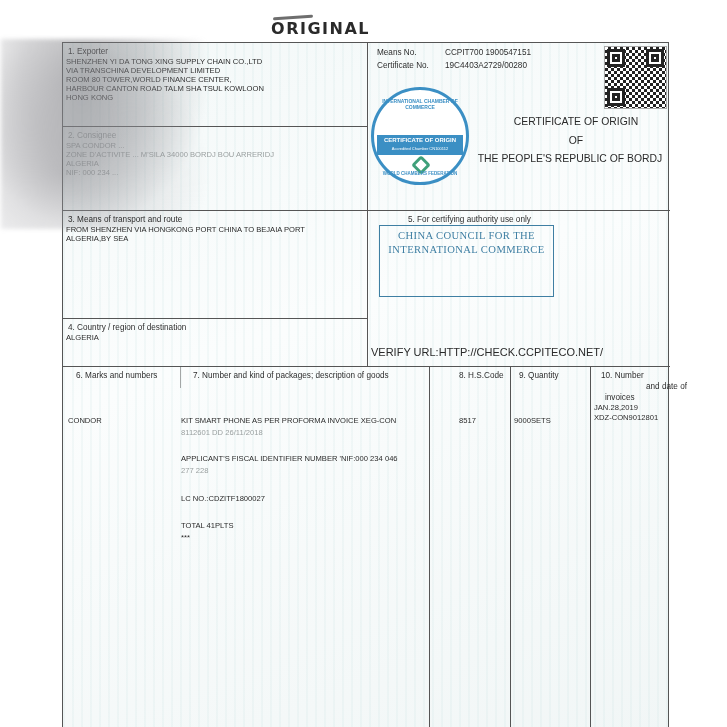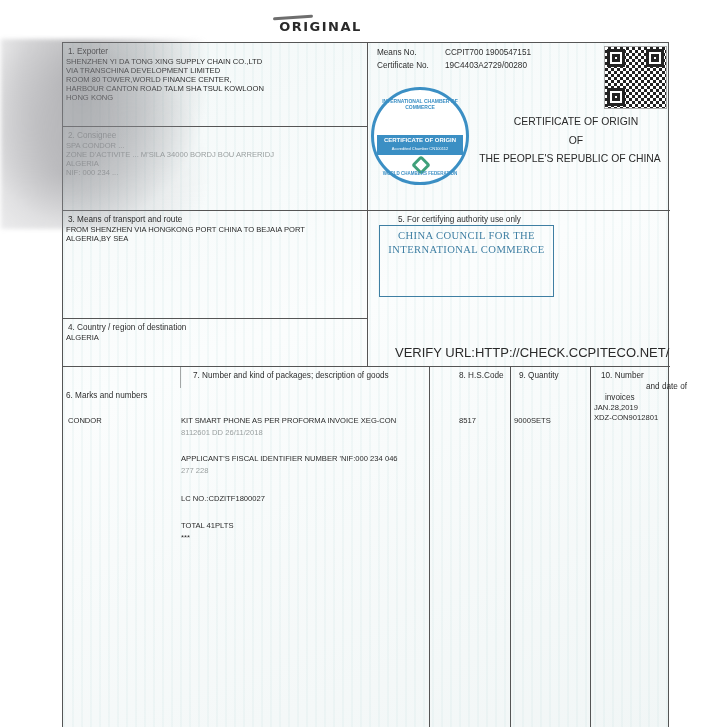--- a/index.html
+++ b/index.html
@@ -4,21 +4,21 @@
 <style>
   html, body { margin:0; padding:0; }
   body {
     width:727px; height:727px; overflow:hidden; position:relative;
     background:#ffffff;
     font-family:"Liberation Sans", sans-serif;
     color:#2a2a2a;
   }
   .page-title {
     position:absolute; left:0; width:641px; top:19px; text-align:center;
-    font-family:"DejaVu Sans", sans-serif; font-weight:bold; font-size:13px; letter-spacing:1.5px; color:#2a2a2a;
+    font-family:"DejaVu Sans", sans-serif; font-weight:bold; font-size:16px; letter-spacing:1.5px; color:#2a2a2a;
   }
   .pen-mark {
     position:absolute; left:273px; top:16px; width:40px; height:3px;
     background:#555; transform:rotate(-4deg); border-radius:2px; opacity:.85;
   }
   .form {
     position:absolute; left:62px; top:42px; width:607px; height:700px;
     border:1.5px solid #555;
     background:
       repeating-linear-gradient(90deg, rgba(200,225,225,.18) 0 2px, rgba(255,255,255,0) 2px 9px),
@@ -112,37 +112,37 @@
     <div class="band">
       <div class="b1">CERTIFICATE OF ORIGIN</div>
       <div class="b2">Accredited Chamber   CN100112</div>
     </div>
     <div class="logo"></div>
     <div class="ring-bottom">WORLD CHAMBERS FEDERATION</div>
   </div>
 
   <div class="coo-title" style="left:420px; width:186px; top:73px;">CERTIFICATE OF ORIGIN</div>
   <div class="coo-title" style="left:420px; width:186px; top:92px;">OF</div>
-  <div class="coo-title" style="left:408px; width:198px; top:110px;">THE PEOPLE'S REPUBLIC OF CHINA</div>
+  <div class="coo-title" style="left:408px; width:198px; top:110px;">THE PEOPLE'S REPUBLIC OF BORDJ</div>
 
   <div class="label" style="left:5px; top:172px;">3. Means of transport and route</div>
   <div class="val" style="left:3px; top:182px;">FROM SHENZHEN VIA HONGKONG PORT CHINA TO BEJAIA PORT</div>
   <div class="val" style="left:3px; top:191px;">ALGERIA,BY SEA</div>
 
   <div class="label" style="left:5px; top:280px;">4. Country / region of destination</div>
   <div class="val" style="left:3px; top:290px;">ALGERIA</div>
 
-  <div class="label" style="left:304px; top:172px;padding-left:31px;">5. For certifying authority use only</div>
+  <div class="label" style="left:314px; top:172px;padding-left:31px;">5. For certifying authority use only</div>
   <div class="stamp-box" style="left:316px; top:182px;">
     <div>CHINA COUNCIL FOR THE</div>
     <div>INTERNATIONAL COMMERCE</div>
   </div>
-  <div class="val" style="left:332px; top:305px; font-size:13px;">VERIFY URL:HTTP://CHECK.CCPITECO.NET/</div>
+  <div class="val" style="left:308px; top:305px; font-size:11px;">VERIFY URL:HTTP://CHECK.CCPITECO.NET/</div>
 
-  <div class="label" style="left:3px; top:328px;margin-top:20px;">6. Marks and numbers</div>
+  <div class="label" style="left:13px; top:328px;">6. Marks and numbers</div>
   <div class="label" style="left:130px; top:328px;">7. Number and kind of packages; description of goods</div>
   <div class="label" style="left:375px; top:328px;padding-left:21px;">8. H.S.Code</div>
   <div class="label" style="left:456px; top:328px;">9. Quantity</div>
   <div class="label" style="left:538px; top:328px;">10. Number</div>
   <div class="label" style="left:542px; top:339px;padding-left:41px;">and date of</div>
   <div class="label" style="left:542px; top:350px;">invoices</div>
 
   <div class="val" style="left:5px; top:373px;">CONDOR</div>
   <div class="val" style="left:118px; top:373px;">KIT SMART PHONE AS PER PROFORMA INVOICE XEG-CON</div>
   <div class="val faded" style="left:118px; top:385px;">8112601 DD 26/11/2018</div>

